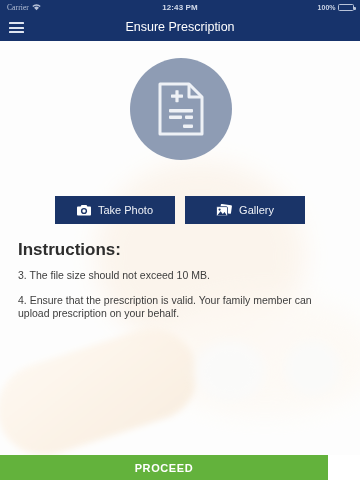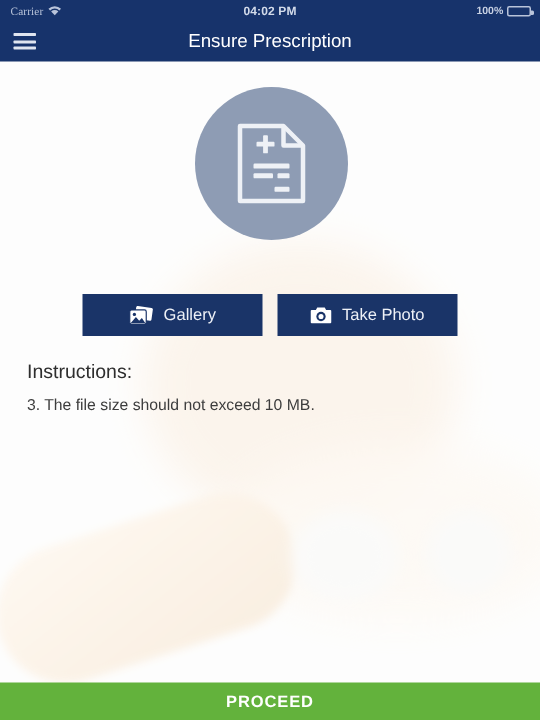--- a/index.html
+++ b/index.html
@@ -213,37 +213,37 @@
 
   
   .instructions {
     position: absolute;
     top: 240px; left: 18px;
     width: 326px;
     z-index: 10;
     color: #3a3a3a;
   }
   .inst-heading {
-    font-size: 13px;
-    font-weight: normal;
+    font-size: 17px;
+    font-weight: bold;
     color: #2e2e2e;
     margin-bottom: 9px;
   }
   .inst-item {
     font-size: 10.5px;
     line-height: 13.5px;
     margin-bottom: 11px;
     color: #3d3d3d;
   }
 
   
   .proceed-bar {
     position: absolute;
     left: 0; bottom: 0;
-    width: 360px;
+    width: 328px;
     height: 25px;
     background: #63b23c;
     color: #ffffff;
     display: flex;
     align-items: center;
     justify-content: center;
     font-size: 11px;
     font-weight: bold;
     letter-spacing: .6px;
     cursor: pointer;
@@ -265,21 +265,21 @@
   </div>
 
   <div class="status-bar">
     <div class="status-left">
       <span class="carrier-text">Carrier</span>
       <svg class="wifi-icon" width="9" height="7" viewBox="0 0 9 7">
         <path d="M0.3 1.9 A6 6 0 0 1 8.7 1.9 L7.6 3.0 A4.4 4.4 0 0 0 1.4 3.0 Z" fill="#b9c4da"></path>
         <path d="M2.1 3.7 A3.4 3.4 0 0 1 6.9 3.7 L4.5 6.2 Z" fill="#b9c4da"></path>
       </svg>
     </div>
-    <div class="status-center">04:02 PM</div>
+    <div class="status-center">12:43 PM</div>
     <div class="status-right">
       <span class="batt-text">100%</span>
       <span class="batt-shell">
         <span class="batt-fill"></span>
         <span class="batt-nub"></span>
       </span>
     </div>
   </div>
 
   <div class="nav-bar">
@@ -299,40 +299,41 @@
       <rect x="17.4" y="8.2" width="3.2" height="12" rx="0.6" fill="#eef1f6"></rect>
       <rect x="11" y="27" width="24" height="3.4" rx="0.8" fill="#eef1f6"></rect>
       <rect x="11" y="33.5" width="13" height="3.4" rx="0.8" fill="#eef1f6"></rect>
       <rect x="27" y="33.5" width="8" height="3.4" rx="0.8" fill="#eef1f6"></rect>
       <rect x="25" y="42.5" width="10" height="3.4" rx="0.8" fill="#eef1f6"></rect>
     </svg>
   </div>
 
   <div class="btn-row">
     <div class="action-btn">
+      <svg width="14" height="12" viewBox="0 0 14 12">
+        <path d="M0.9 2.6 H3.6 L4.5 1 H9.5 L10.4 2.6 H13.1 A0.9 0.9 0 0 1 14 3.5 V10.6 A0.9 0.9 0 0 1 13.1 11.5 H0.9 A0.9 0.9 0 0 1 0 10.6 V3.5 A0.9 0.9 0 0 1 0.9 2.6 Z" fill="#ffffff"></path>
+        <circle cx="7" cy="7" r="3.1" fill="#1A3468"></circle>
+        <circle cx="7" cy="7" r="1.7" fill="#ffffff"></circle>
+      </svg>
+      <span class="lbl">Take Photo</span>
+    </div>
+    <div class="action-btn">
       <svg width="16" height="13" viewBox="0 0 16 13">
         <rect x="4.3" y="0.6" width="11.2" height="8.6" rx="1" fill="#ffffff" transform="rotate(8 9.9 4.9)"></rect>
         <rect x="0.5" y="2.6" width="11" height="9.4" rx="1.2" fill="#ffffff" stroke="#1A3468" stroke-width="0.8"></rect>
         <circle cx="3.6" cy="5.6" r="1.1" fill="#1A3468"></circle>
         <path d="M1.2 11.4 L4.6 7.3 L6.8 9.9 L8.6 8.0 L10.8 11.4 Z" fill="#1A3468"></path>
       </svg>
       <span class="lbl">Gallery</span>
     </div>
-    <div class="action-btn">
-      <svg width="14" height="12" viewBox="0 0 14 12">
-        <path d="M0.9 2.6 H3.6 L4.5 1 H9.5 L10.4 2.6 H13.1 A0.9 0.9 0 0 1 14 3.5 V10.6 A0.9 0.9 0 0 1 13.1 11.5 H0.9 A0.9 0.9 0 0 1 0 10.6 V3.5 A0.9 0.9 0 0 1 0.9 2.6 Z" fill="#ffffff"></path>
-        <circle cx="7" cy="7" r="3.1" fill="#1A3468"></circle>
-        <circle cx="7" cy="7" r="1.7" fill="#ffffff"></circle>
-      </svg>
-      <span class="lbl">Take Photo</span>
-    </div>
   </div>
 
   <div class="instructions">
     <div class="inst-heading">Instructions:</div>
     <div class="inst-item">3. The file size should not exceed 10 MB.</div>
+    <div class="inst-item">4. Ensure that the prescription is valid. Your family member can upload prescription on your behalf.</div>
   </div>
 
   <div class="proceed-bar">
     <span>PROCEED</span>
   </div>
 
 </div>
 
 </body></html>

